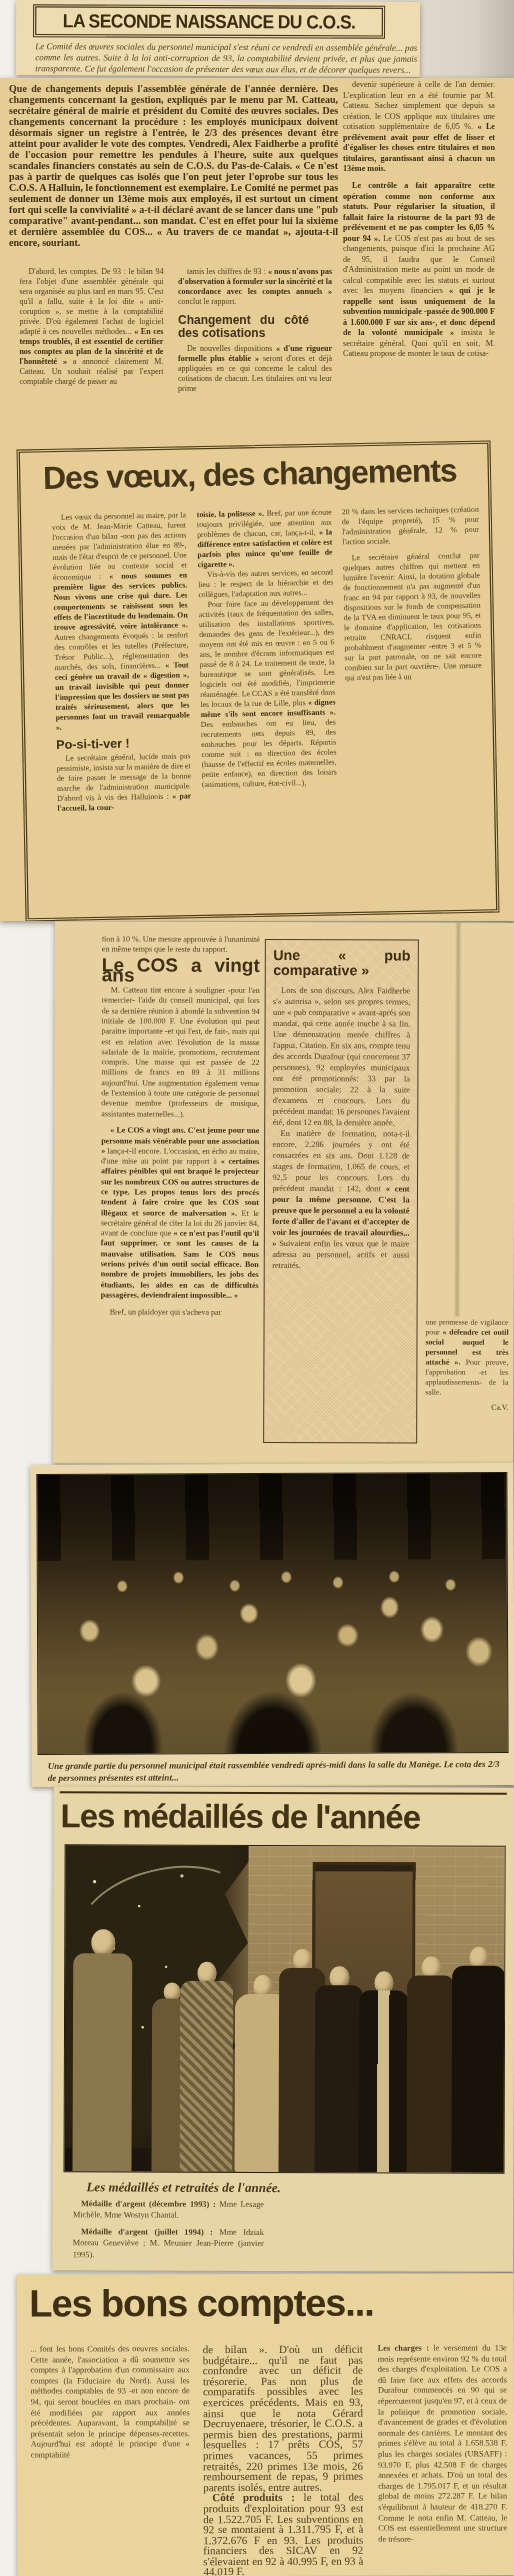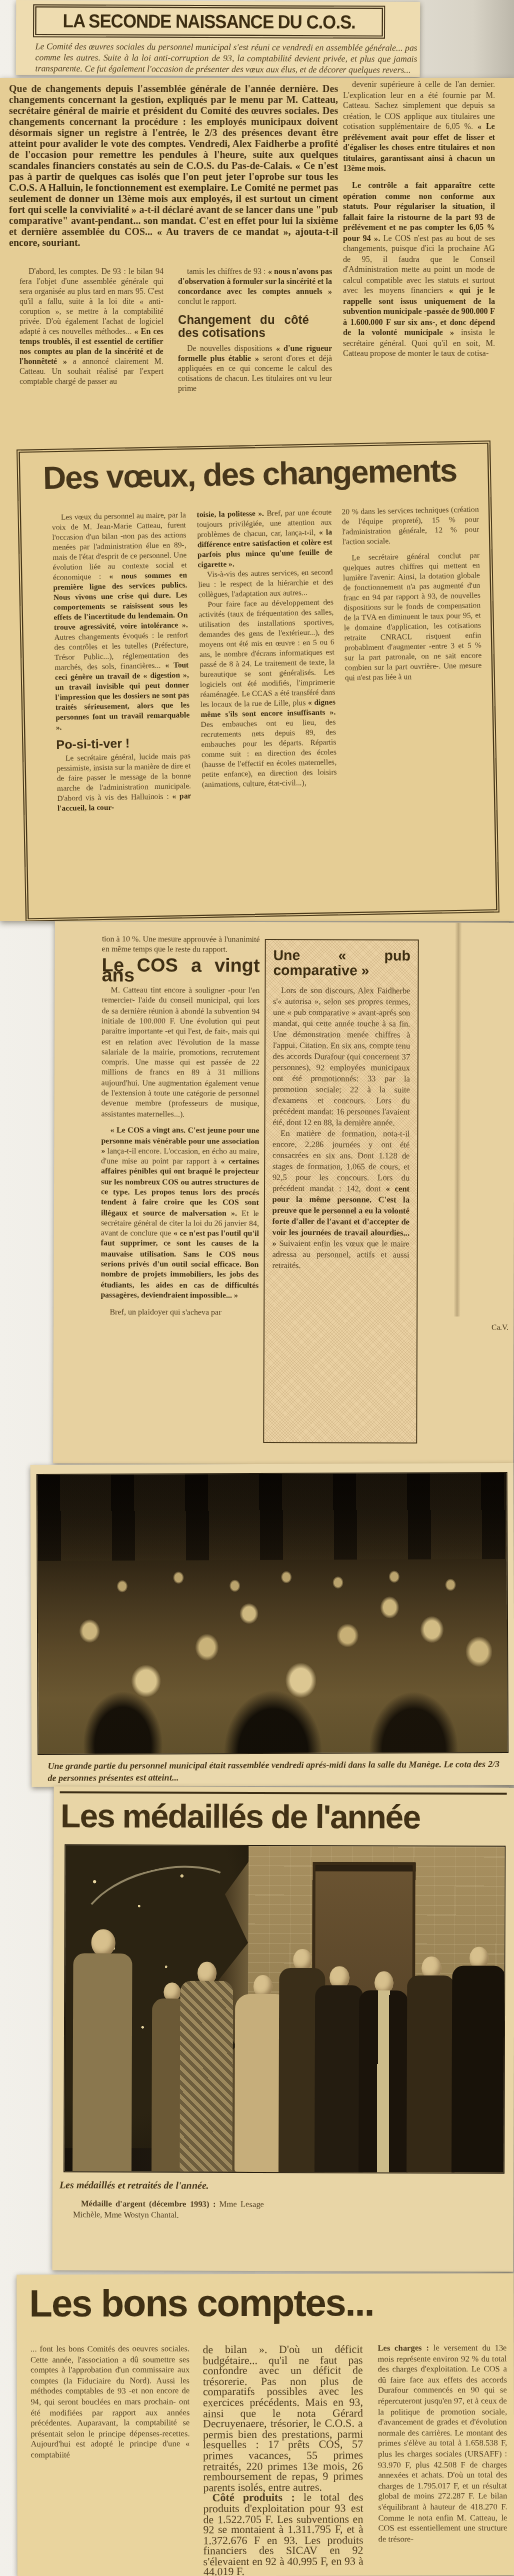--- a/index.html
+++ b/index.html
@@ -107,21 +107,21 @@
      radial-gradient(circle 2.3px at 40% 60%,#e8d6a0 0 40%,rgba(0,0,0,0) 70%),
      radial-gradient(circle 2.3px at 22% 74%,#d8c58f 0 40%,rgba(0,0,0,0) 70%),
      radial-gradient(ellipse at 30% 30%,#2b2312 0 60%,#171208 100%)}
   .garland{position:absolute;left:11.4px;top:23px;width:171px;height:97px;border:2.3px solid rgba(0,0,0,0);
     border-top:2.3px solid rgba(230,215,170,.55);border-radius:50%;transform:rotate(-14deg)}
   .fig{position:absolute;bottom:0}
   .fig i{display:block}
   .fig .h{position:absolute;top:0;left:50%;transform:translateX(-50%);width:19.4px;height:23px;
     border-radius:50%;background:#d7c08d;box-shadow:inset -2.3px -3.4px 4.6px rgba(70,45,15,.45)}
   .fig .t{position:absolute;top:19.4px;left:0;right:0;bottom:0;border-radius:11.4px 11.4px 0 0}
-  .cap2{left:7px;top:393px;font-size:10px}
+  .cap2{left:34px;top:393px;font-size:13px}
   .mc1{left:20.6px;top:412px;width:191px;font-size:8.3px;line-height:11.4px}
   .mc2{left:227px;top:412px;width:221px;font-size:8.3px;line-height:11.4px}
   .mc1 p,.mc2 p{text-indent:8px}
   .mc1 p+p,.mc2 p+p{margin-top:5.1px}
   
   #paperCmp{left:17px;top:2274px;width:497px;height:302px;background:#e9d49e;transform:rotate(-.15deg)}
   .chead{position:absolute;left:12.6px;top:8px;font-size:38px;letter-spacing:-1.1px;font-weight:bold;color:#3f3014}
   .cc1{left:13.7px;top:70px;width:159px;font-size:8.3px;line-height:10.6px}
   .cc2{left:186px;top:70px;width:160px;font-size:11px;line-height:10.6px}
   .cc3{left:361px;top:70px;width:129px;font-size:8.3px;line-height:10.6px}
@@ -186,20 +186,21 @@
 
     <aside class="pubbox">
       <h3 class="ptitle">Une « pub comparative »</h3>
       <p class="noind">Lors de son discours, Alex Faidherbe s'« autorisa », selon ses propres termes, une « pub comparative » avant-aprés son mandat, qui cette année touche à sa fin. Une démonstration menée chiffres à l'appui. Citation. En six ans, compte tenu des accords Durafour (qui concernent 37 personnes), 92 employées municipaux ont été promotionnés: 33 par la promotion sociale; 22 à la suite d'examens et concours. Lors du précédent mandat: 16 personnes l'avaient été, dont 12 en 88, la dernière année.</p>
       <p><span>En matière de formation, nota-t-il encore, 2.286 journées y ont été consacrées en six ans. Dont 1.128 de stages de formation, 1.065 de cours, et 92,5 pour les concours. Lors du précédent mandat : 142, dont </span><span class="b">« cent pour la même personne. C'est la preuve que le personnel a eu la volonté forte d'aller de l'avant et d'accepter de voir les journées de travail alourdies... »</span><span> Suivaient enfin les vœux que le maire adressa au personnel, actifs et aussi retraités.</span></p>
     </aside>
 
     <div class="crease"></div>
 
     <div class="col cloture">
+      <p class="noind"><span>une promesse de vigilance pour </span><span class="b">« défendre cet outil social auquel le personnel est très attaché ».</span><span> Pour preuve, l'approbation -et les applaudissements- de la salle.</span></p>
       <p class="sig">Ca.V.</p>
     </div>
   </section>
 
   <section id="paperPh1" class="paper">
     <figure class="photo photo1">
       <div class="ph1wall"></div>
     </figure>
     <p class="cap cap1">Une grande partie du personnel municipal était rassemblée vendredi aprés-midi dans la salle du Manège. Le cota des 2/3 de personnes présentes est atteint...</p>
   </section>
@@ -245,20 +246,21 @@
           <i class="t" style="background:#352916"></i>
         </div>
       <div class="fig" style="left:387px;width:53px;height:226px">
           <i class="h"></i>
           <i class="t" style="background:#181209"></i>
         </div>
     </figure>
     <p class="cap cap2">Les médaillés et retraités de l'année.</p>
     <div class="col mc1">
       <p><b>Médaille d'argent (décembre 1993) :</b> <span>Mme Lesage Michèle, Mme Wostyn Chantal.</span></p>
+      <p><b>Médaille d'argent (juillet 1994) :</b> <span>Mme Idziak Moreau Geneviève ; M. Meunier Jean-Pierre (janvier 1995).</span></p>
     </div>
   </section>
 
   <section id="paperCmp" class="paper">
     <h2 class="chead">Les bons comptes...</h2>
     <div class="col cc1">
       <p class="noind">... font les bons Comités des oeuvres sociales. Cette année, l'association a dû soumettre ses comptes à l'approbation d'un commissaire aux comptes (la Fiduciaire du Nord). Aussi les méthodes comptables de 93 -et non encore de 94, qui seront bouclées en mars prochain- ont été modifiées par rapport aux années précédentes. Auparavant, la comptabilité se présentait selon le principe dépenses-recettes. Aujourd'hui est adopté le principe d'une « comptabiité</p>
     </div>
     <div class="col cc2">
       <p class="noind">de bilan ». D'où un déficit budgétaire... qu'il ne faut pas confondre avec un déficit de trésorerie. Pas non plus de comparatifs possibles avec les exercices précédents. Mais en 93, ainsi que le nota Gérard Decruyenaere, trésorier, le C.O.S. a permis bien des prestations, parmi lesquelles : 17 prêts COS, 57 primes vacances, 55 primes retraités, 220 primes 13e mois, 26 remboursement de repas, 9 primes parents isolés, entre autres.</p>

